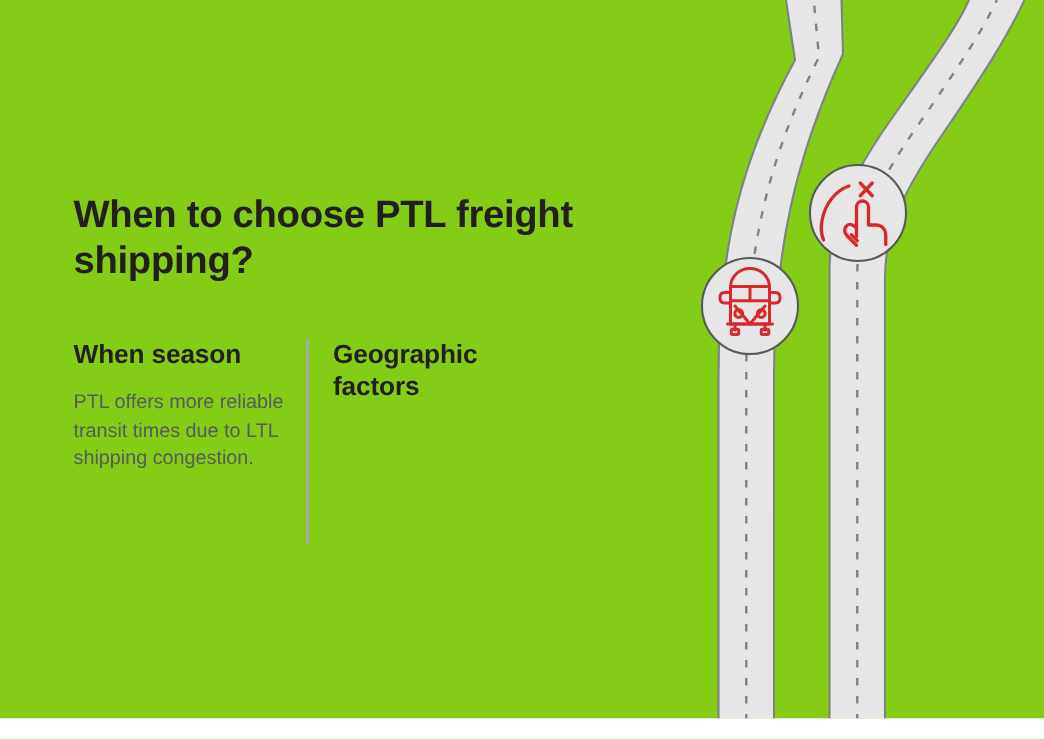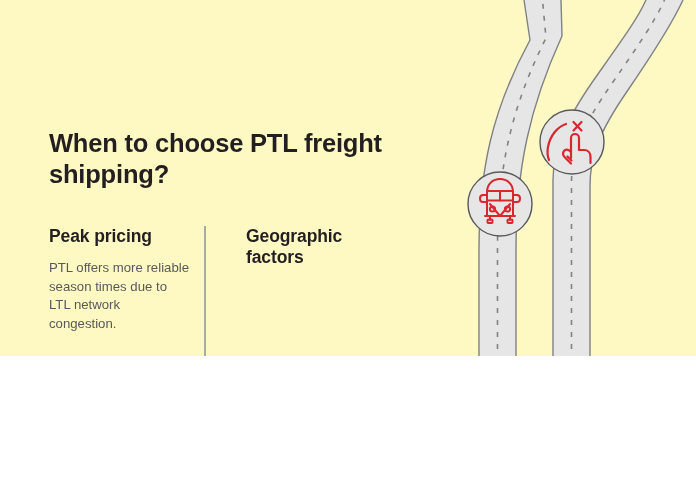--- a/index.html
+++ b/index.html
@@ -7,22 +7,22 @@
     padding: 0;
     background: #ffffff;
   }
   body {
     font-family: "Liberation Sans", sans-serif;
     -webkit-font-smoothing: antialiased;
   }
   #slide {
     position: relative;
     width: 696px;
-    height: 356px;
-    background: #fef9c3;
+    height: 479px;
+    background: #84cc16;
     overflow: hidden;
   }
 
   
   #text-block {
     position: absolute;
     left: 49px;
     top: 128px;
     width: 350px;
   }
@@ -52,21 +52,21 @@
   }
   #column-divider {
     width: 2px;
     min-height: 137px;
     background: #a7a9ac;
     flex: 0 0 auto;
     align-self: flex-start;
   }
   #column-geographic-factors {
     width: 165px;
-    padding-left: 40px;
+    padding-left: 16px;
   }
   .column-heading {
     margin: 0;
     font-size: 17.5px;
     line-height: 1.2;
     font-weight: 700;
     color: #231f20;
     letter-spacing: -0.1px;
   }
   .column-body {
@@ -96,22 +96,22 @@
 
 <div id="slide">
 
   <div id="text-block">
     <h1 id="page-title">When to choose PTL freight shipping?</h1>
   </div>
 
   <div id="columns">
 
     <div class="column" id="column-peak-season">
-      <h2 class="column-heading">Peak pricing</h2>
-      <p class="column-body">PTL offers more reliable season times due to LTL network congestion.</p>
+      <h2 class="column-heading">When season</h2>
+      <p class="column-body">PTL offers more reliable transit times due to LTL shipping congestion.</p>
     </div>
 
     <div id="column-divider"></div>
 
     <div class="column" id="column-geographic-factors">
       <h2 class="column-heading">Geographic factors</h2>
     </div>
 
   </div>
 

